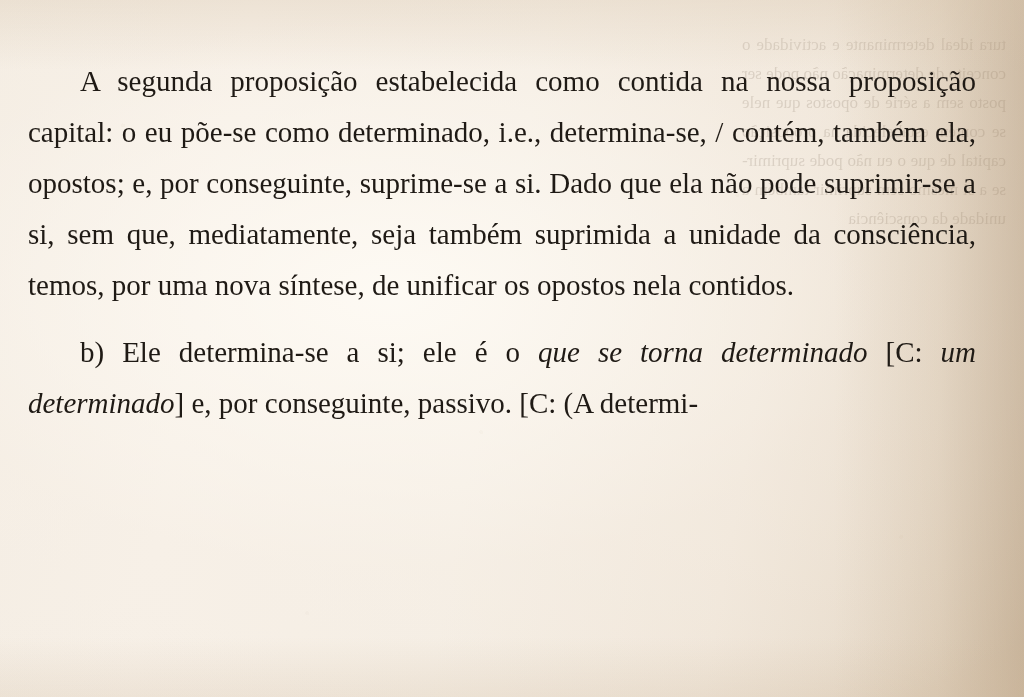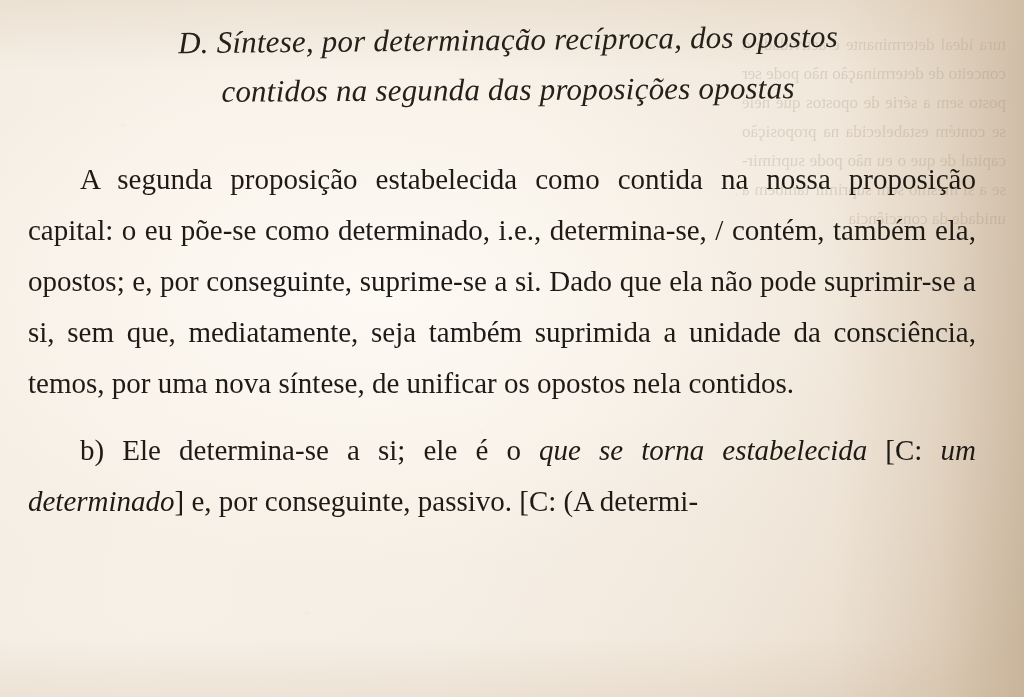--- a/index.html
+++ b/index.html
@@ -127,24 +127,20 @@
 <div id="page">
 
   <div id="bleed">tura ideal determinante e actividade o conceito de determinação não pode ser posto sem a série de opostos que nele se contém estabelecida na proposição capital de que o eu não pode suprimir-se a si mesmo sem suprimir também a unidade da consciência</div>
   <div id="grain"></div>
   <div id="gutter"></div>
   <div id="topshade"></div>
   <div id="bottomshade"></div>
 
   <div id="content">
 
-    <div class="heading">
-      <span class="l1">D. Síntese, por determinação recíproca, dos opostos</span>
-      <span class="l2">contidos na segunda das proposições opostas</span>
-    </div>
 
     <div class="body-block">
       <p class="para indent">A segunda proposição estabelecida como contida na nossa proposição capital: o eu põe-se como determinado, i.e., determina-se, / contém, também ela, opostos; e, por conseguinte, suprime-se a si. Dado que ela não pode suprimir-se a si, sem que, mediatamente, seja também suprimida a unidade da consciência, temos, por uma nova síntese, de unificar os opostos nela contidos.</p>
-      <p class="para indent">b) Ele determina-se a si; ele é o <em>que se torna estabelecida</em> [C: <em>um determinado</em>] e, por conseguinte, passivo. [C: (A determi-</p>
+      <p class="para indent">b) Ele determina-se a si; ele é o <em>que se torna determinado</em> [C: <em>um determinado</em>] e, por conseguinte, passivo. [C: (A determi-</p>
     </div>
 
   </div>
 </div>
 
 </body></html>

